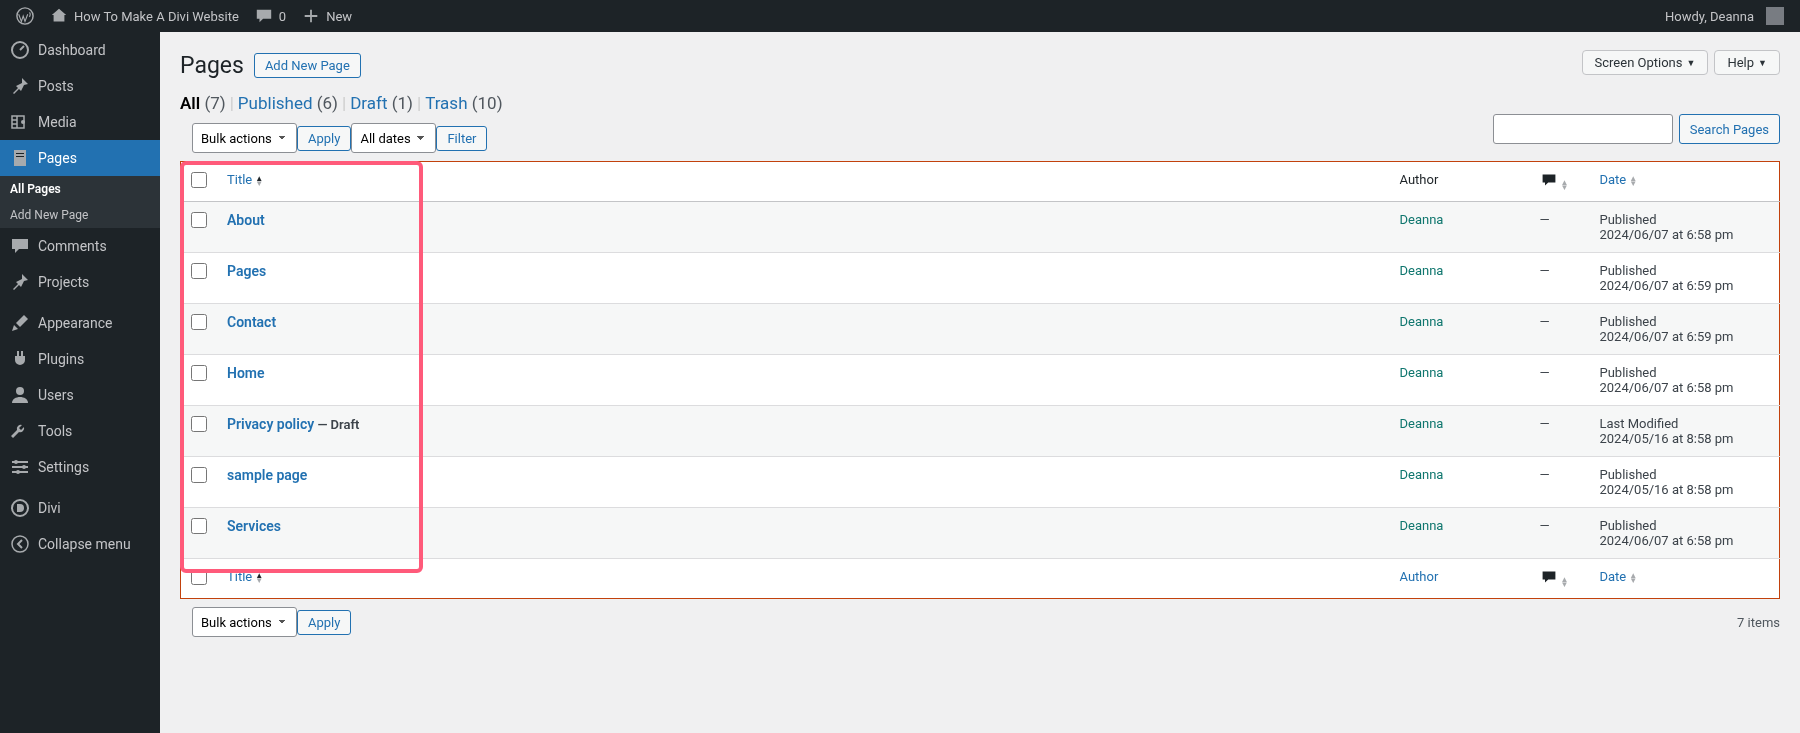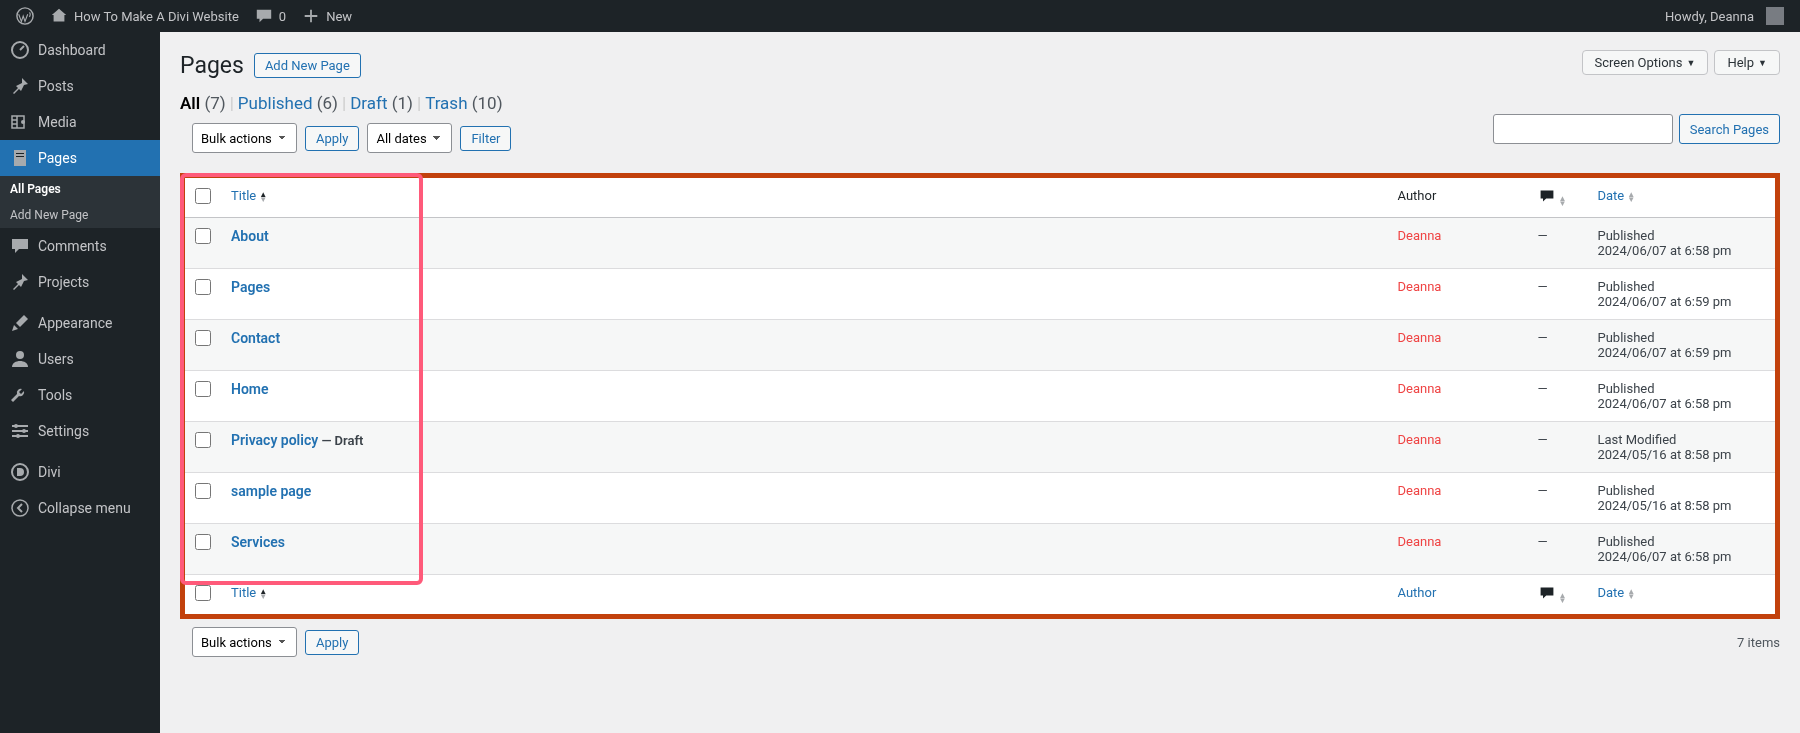--- a/index.html
+++ b/index.html
@@ -24,41 +24,41 @@
 .screen-btn { background:#f6f7f7; border:1px solid #c3c4c7; border-radius:4px; padding:4px 12px; font-size:13px; cursor:pointer; display:flex; align-items:center; gap:4px; color:#2c3338; }
 .heading-row { display:flex; align-items:center; gap:10px; margin-top:10px; margin-bottom:14px; }
 .heading { font-size:23px; font-weight:400; color:#1d2327; }
 .btn-secondary { background:#f6f7f7; border:1px solid #2271b1; color:#2271b1; padding:4px 10px; border-radius:3px; font-size:13px; cursor:pointer; }
 .subsubsub { display:flex; gap:4px; font-size:17px; margin-bottom:10px; }
 .subsubsub a { color:#2271b1; text-decoration:none; cursor:pointer; }
 .subsubsub .current { color:#000; font-weight:600; }
 .subsubsub .count { color:#50575e; }
 .subsubsub .sep { color:#ccc; }
 .tablenav { display:flex; align-items:center; justify-content:space-between; margin-bottom:8px; }
-.tablenav-left { display:flex; align-items:center; gap:8px;padding-left:12px; }
+.tablenav-left { display:flex; align-items:center; gap:0;padding-left:12px; }
 select { padding:4px 24px 4px 8px; border:1px solid #8c8f94; border-radius:3px; background:#fff; font-size:13px; height:30px; appearance:none; background-image:linear-gradient(45deg,transparent 50%,#555 50%),linear-gradient(135deg,#555 50%,transparent 50%); background-position:calc(100% - 14px) 12px,calc(100% - 10px) 12px; background-size:4px 4px; background-repeat:no-repeat; }
 .search-box { position:absolute; right:20px; top:82px; display:flex; gap:6px; }
 .search-box input { width:180px; padding:4px 6px; border:1px solid #8c8f94; border-radius:3px; height:30px; }
 .count-text { color:#50575e; font-size:13px; }
-.list-table { width:100%; border-collapse:collapse; border:5px solid #c2410c; background:#fff; margin-top:20px; position:relative; }
+.list-table { width:100%; border-collapse:collapse; border:1px solid #c2410c; background:#fff; margin-top:8px; position:relative; }
 .list-table th, .list-table td { text-align:left; padding:10px; font-size:13px; vertical-align:top; }
 .list-table thead th, .list-table tfoot th { font-weight:400; color:#2271b1; }
 .list-table thead th.manage { color:#1d2327; }
 .list-table thead tr, .list-table tfoot tr { border-bottom:1px solid #c3c4c7; }
 .list-table tfoot tr { border-top:1px solid #c3c4c7; border-bottom:none; }
 .list-table tbody tr { border-bottom:1px solid #dcdcde;border-radius:15px; }
 .list-table tbody tr:nth-child(odd) { background:#f6f7f7; }
 .col-cb { width:30px; }
 .col-title { width:auto; }
 .col-author { width:140px; }
 .col-comments { width:60px; text-align:left; }
 .col-date { width:190px; }
 .row-title { color:#2271b1; font-weight:600; text-decoration:none; cursor:pointer; font-size:14px; }
 .state { color:#3c434a; font-weight:600; }
-.author-link { color:#ef4444; cursor:pointer; }
+.author-link { color:#0f766e; cursor:pointer; }
 .sort-ind { display:inline-flex; flex-direction:column; margin-left:3px; line-height:5px; font-size:8px; color:#a7aaad; vertical-align:middle; }
 .sort-ind .active { color:#1d2327; }
 .comment-bubble { width:18px; height:16px; display:inline-block; }
 .highlight-box { position:absolute; border:4px solid #ff5a7a; border-radius:6px; pointer-events:none; z-index:5; }
 input[type=checkbox] { width:16px; height:16px; cursor:pointer; }
 </style>
 </head>
 <body>
 
 <div class="adminbar">
@@ -144,20 +144,26 @@
           <path d="M12 2l6 6-4 1-3 6-2-2-5 5-1-1 5-5-2-2 6-3z" fill="currentColor"></path>
         </svg>
         <span>Projects</span>
       </div>
       <div class="separator"></div>
       <div class="menu-item">
         <svg viewBox="0 0 20 20" style="color:#a7aaad">
           <path d="M14 2l4 4-8 8-4-4z M4 12l-2 6 6-2z" fill="currentColor"></path>
         </svg>
         <span>Appearance</span>
+      </div>
+      <div class="menu-item">
+        <svg viewBox="0 0 20 20" style="color:#a7aaad">
+          <path d="M7 2v5H5v4a5 5 0 0010 0V7h-2V2h-2v5H9V2z" fill="currentColor"></path>
+        </svg>
+        <span>Plugins</span>
       </div>
       <div class="menu-item">
         <svg viewBox="0 0 20 20" style="color:#a7aaad">
           <circle cx="10" cy="6" r="4" fill="currentColor"></circle>
           <path d="M2 18c0-4 4-6 8-6s8 2 8 6z" fill="currentColor"></path>
         </svg>
         <span>Users</span>
       </div>
       <div class="menu-item">
         <svg viewBox="0 0 20 20" style="color:#a7aaad">

